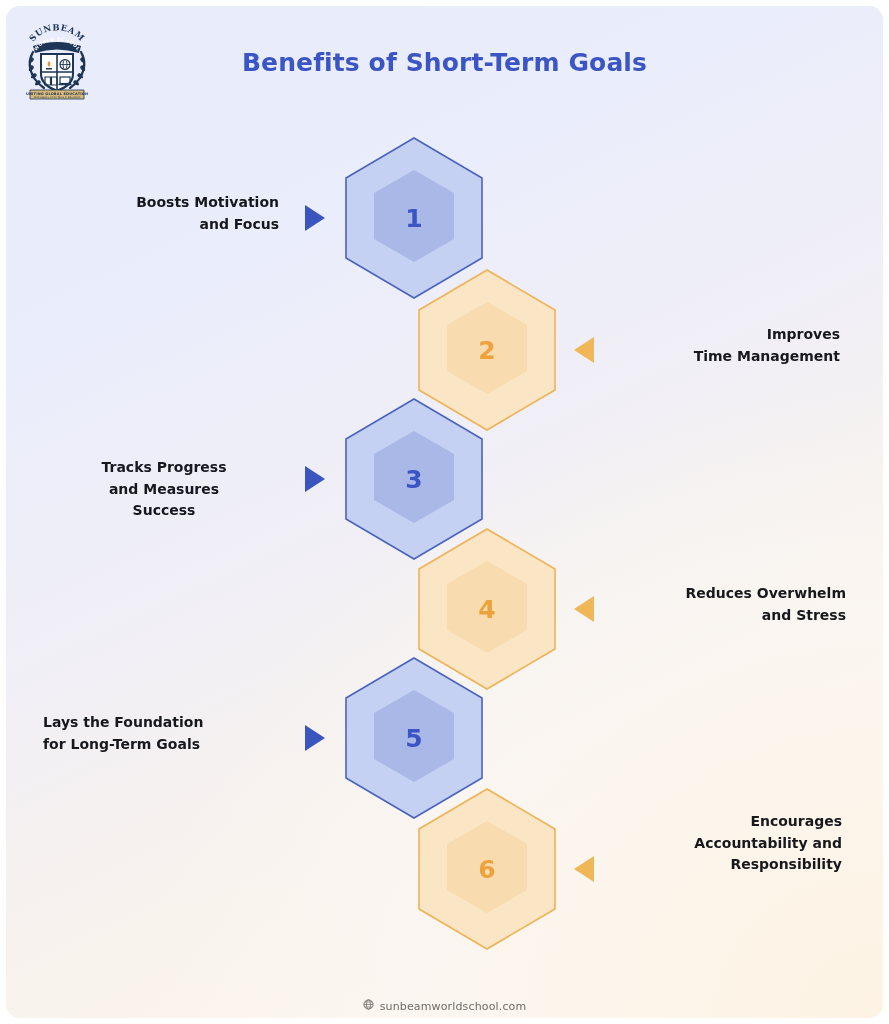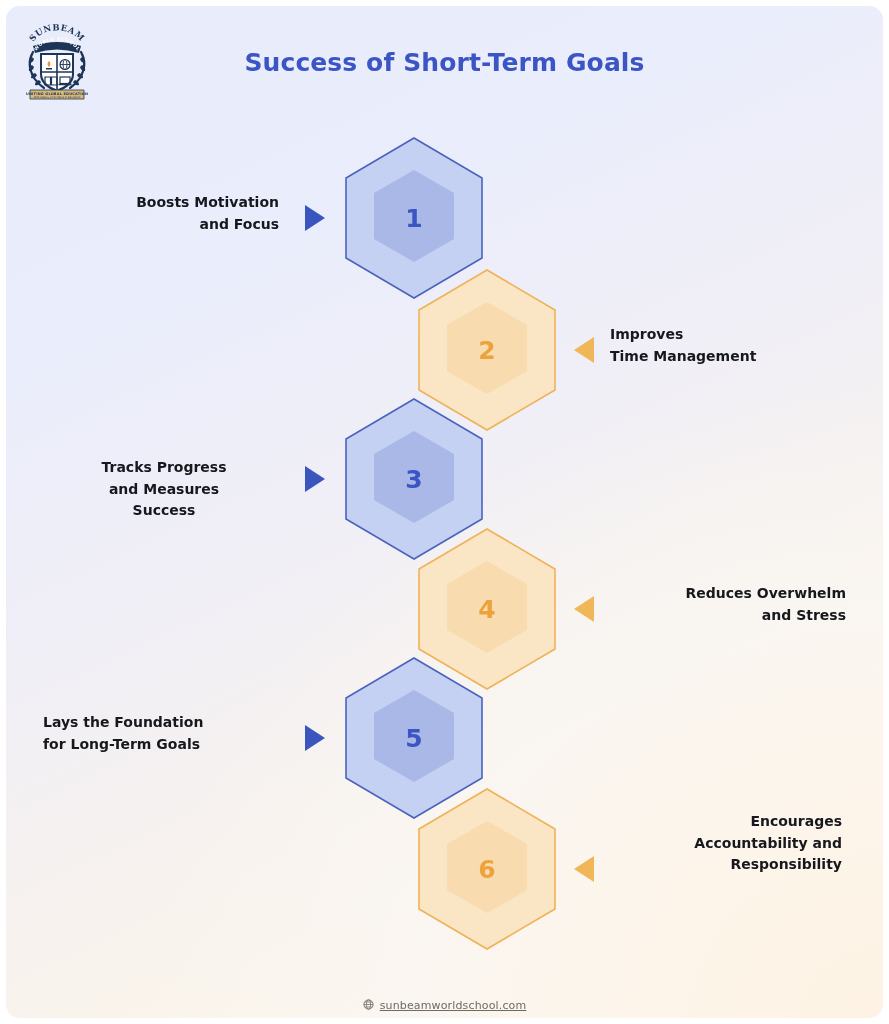--- a/index.html
+++ b/index.html
@@ -108,27 +108,26 @@
   .label.l { text-align: right; }
   .label.r { text-align: left; }
 
   
   #footer {
     position: absolute;
     left: 0;
     top: 993px;
     width: 877px;
     display: flex;
-    align-items: flex-start;
+    align-items: flex-end;
     justify-content: center;
     gap: 6px;
     color: #6e6a64;
     font-size: 11px;
     letter-spacing: 0.15px;
-    text-decoration: underline;
   }
   #footer .globe { display: block; }
 </style>
 </head>
 <body>
 
 <div id="poster">
 
   <div id="logo-wrap">
     <svg width="66" height="82" viewBox="0 0 66 82" xmlns="http://www.w3.org/2000/svg">
@@ -175,21 +174,21 @@
         <rect x="36" y="57" width="10" height="6.5" fill="none" stroke="#1d3557" stroke-width="1.2"></rect>
         <path d="M 34.5 64.5 h 13" stroke="#1d3557" stroke-width="1.3"></path>
       </g>
 
       <path d="M 6 70 L 60 70 L 60 79 L 6 79 Z" fill="#d8b97a" stroke="#1d3557" stroke-width="0.8"></path>
       <text x="33" y="74.6" font-family="'DejaVu Sans', sans-serif" font-size="3.5" font-weight="700" fill="#1d3557" text-anchor="middle" letter-spacing="0.2">UNITING GLOBAL EDUCATION</text>
       <text x="33" y="77.9" font-family="'DejaVu Sans', sans-serif" font-size="2.5" fill="#1d3557" text-anchor="middle">With Legacy Of 50 Years In Education</text>
     </svg>
   </div>
 
-  <div id="title">Success of Short-Term Goals</div>
+  <div id="title">Benefits of Short-Term Goals</div>
 
   <div class="row" style="top:130px;">
     <div class="hex blue" style="left:337px; top:0;">
       <svg width="142" height="164" viewBox="0 0 142 164">
         <polygon points="71,2 139,42 139,122 71,162 3,122 3,42" fill="#c5d1f2" stroke="#4a63bd" stroke-width="1.6"></polygon>
         <polygon points="71,34 111,57 111,103 71,126 31,103 31,57" fill="#a9b8e6"></polygon>
       </svg>
       <div class="num">1</div>
     </div>
     <div class="arrow right" style="left:299px; top:69px;"></div>
@@ -198,21 +197,21 @@
 
   <div class="row" style="top:262px;">
     <div class="hex orange" style="left:410px; top:0;">
       <svg width="142" height="164" viewBox="0 0 142 164">
         <polygon points="71,2 139,42 139,122 71,162 3,122 3,42" fill="#fae5c4" stroke="#efb257" stroke-width="1.6"></polygon>
         <polygon points="71,34 111,57 111,103 71,126 31,103 31,57" fill="#f8dcb0"></polygon>
       </svg>
       <div class="num">2</div>
     </div>
     <div class="arrow left" style="left:568px; top:69px;"></div>
-    <div class="label r" style="left:604px; top:56px; width:230px; text-align:left;">Improves<br>Time Management</div>
+    <div class="label r" style="left:604px; top:56px; width:230px; text-align:right;">Improves<br>Time Management</div>
   </div>
 
   <div class="row" style="top:391px;">
     <div class="hex blue" style="left:337px; top:0;">
       <svg width="142" height="164" viewBox="0 0 142 164">
         <polygon points="71,2 139,42 139,122 71,162 3,122 3,42" fill="#c5d1f2" stroke="#4a63bd" stroke-width="1.6"></polygon>
         <polygon points="71,34 111,57 111,103 71,126 31,103 31,57" fill="#a9b8e6"></polygon>
       </svg>
       <div class="num">3</div>
     </div>

